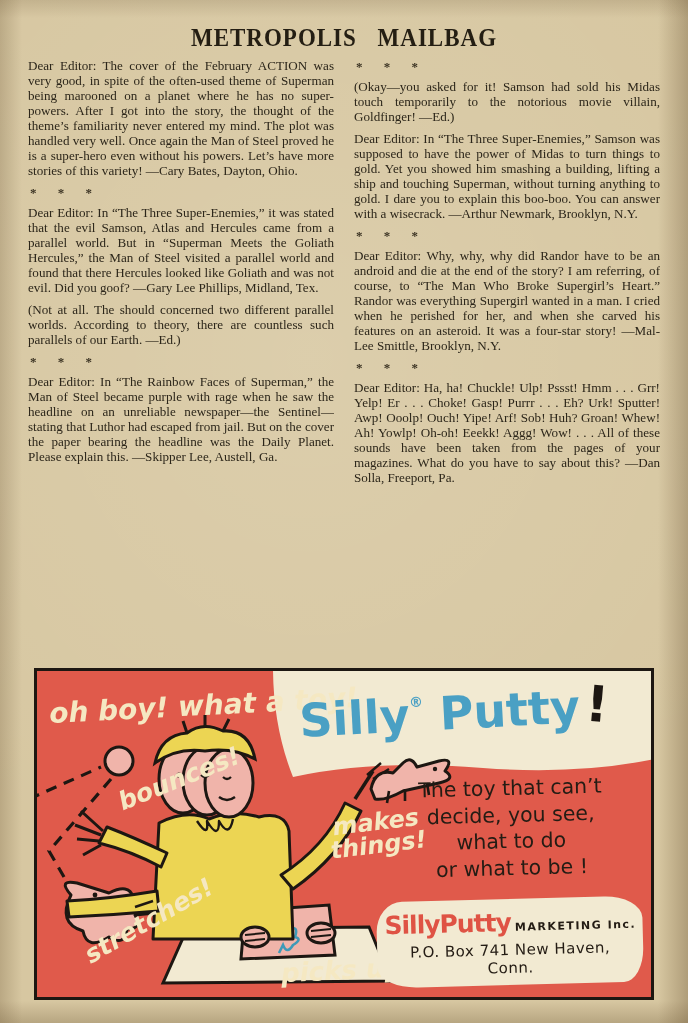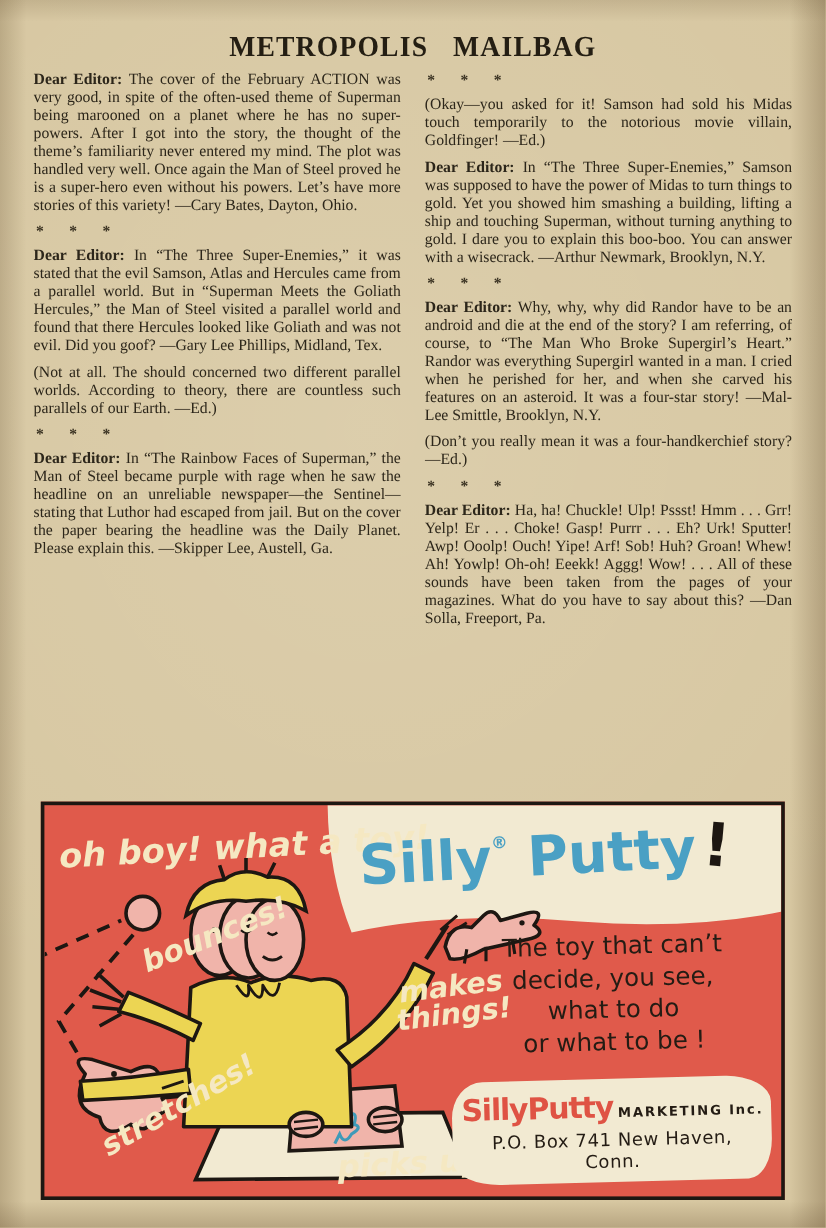--- a/index.html
+++ b/index.html
@@ -22,21 +22,21 @@
   }
   .columns{
     width:632px;margin:6px auto 0 auto;display:flex;gap:20px;
     height:598px;overflow:hidden;
   }
   .col{width:306px;height:100%;overflow:hidden;}
   .blk{
     margin:0 0 7px 0;font-size:13.1px;line-height:1.145;
     text-align:justify;text-justify:inter-word;
   }
-  .blk .lead{font-weight:bold;}
+  .blk .lead{font-weight:normal;}
   .sep{
     font-size:13px;font-weight:bold;letter-spacing:2px;word-spacing:14px;
     margin:1px 0 4px 2px;color:#3a3222;
   }
   
   .ad{
     position:relative;width:614px;height:326px;margin:12px auto 0 auto;
     background:#e05a4b;border:3px solid #1d1712;overflow:hidden;
   }
   .ad-tagline{
@@ -98,21 +98,20 @@
     <p class="blk">(Not at all. The should concerned two different parallel worlds. According to theory, there are countless such parallels of our Earth. —Ed.)</p>
     <div class="sep">*  *  *</div>
     <p class="blk"><b class="lead">Dear Editor:</b> <span>In “The Rainbow Faces of Superman,” the Man of Steel became purple with rage when he saw the headline on an unreliable newspaper—the Sentinel—stating that Luthor had escaped from jail. But on the cover the paper bearing the headline was the Daily Planet. Please explain this. —Skipper Lee, Austell, Ga.</span></p>
   </div>
   <div class="col">
     <div class="sep">*  *  *</div>
     <p class="blk">(Okay—you asked for it! Samson had sold his Midas touch temporarily to the notorious movie villain, Goldfinger! —Ed.)</p>
     <p class="blk"><b class="lead">Dear Editor:</b> <span>In “The Three Super-Enemies,” Samson was supposed to have the power of Midas to turn things to gold. Yet you showed him smashing a building, lifting a ship and touching Superman, without turning anything to gold. I dare you to explain this boo-boo. You can answer with a wisecrack. —Arthur Newmark, Brooklyn, N.Y.</span></p>
     <div class="sep">*  *  *</div>
     <p class="blk"><b class="lead">Dear Editor:</b> <span>Why, why, why did Randor have to be an android and die at the end of the story? I am referring, of course, to “The Man Who Broke Supergirl’s Heart.” Randor was everything Supergirl wanted in a man. I cried when he perished for her, and when she carved his features on an asteroid. It was a four-star story! —Mal-Lee Smittle, Brooklyn, N.Y.</span></p>
-    <p class="blk">(Don’t you really mean it was a four-handkerchief story? —Ed.)</p>
     <div class="sep">*  *  *</div>
     <p class="blk"><b class="lead">Dear Editor:</b> <span>Ha, ha! Chuckle! Ulp! Pssst! Hmm . . . Grr! Yelp! Er . . . Choke! Gasp! Purrr . . . Eh? Urk! Sputter! Awp! Ooolp! Ouch! Yipe! Arf! Sob! Huh? Groan! Whew! Ah! Yowlp! Oh-oh! Eeekk! Aggg! Wow! . . . All of these sounds have been taken from the pages of your magazines. What do you have to say about this? —Dan Solla, Freeport, Pa.</span></p>
   </div>
 </div>
 
 <div class="ad">
 
   <svg class="banner-svg" width="614" height="120" viewBox="0 0 614 120">
     <path d="M236,-4 L618,-4 L618,88 Q540,104 446,97 Q338,88 256,106 Q236,56 236,-4 Z" fill="#f2ead2" stroke="none"></path>
   </svg>

